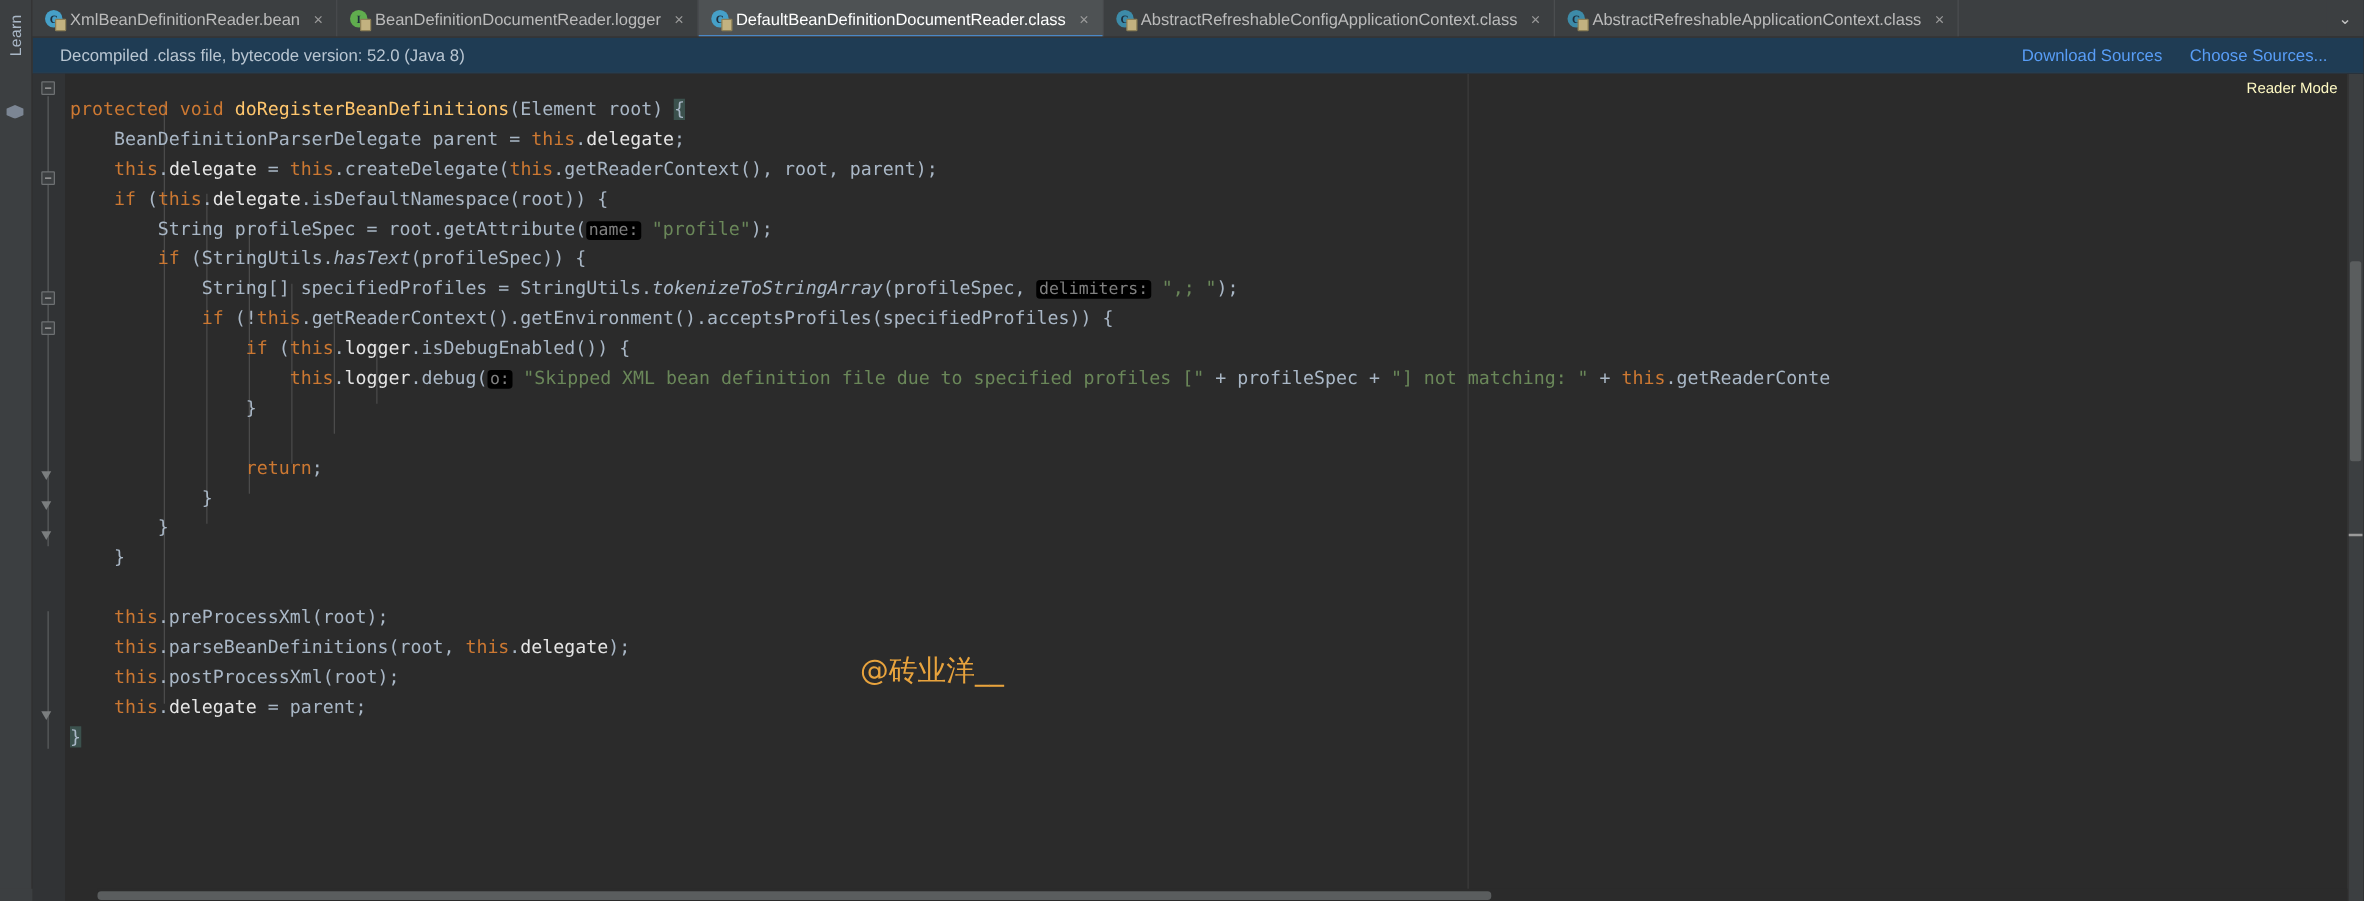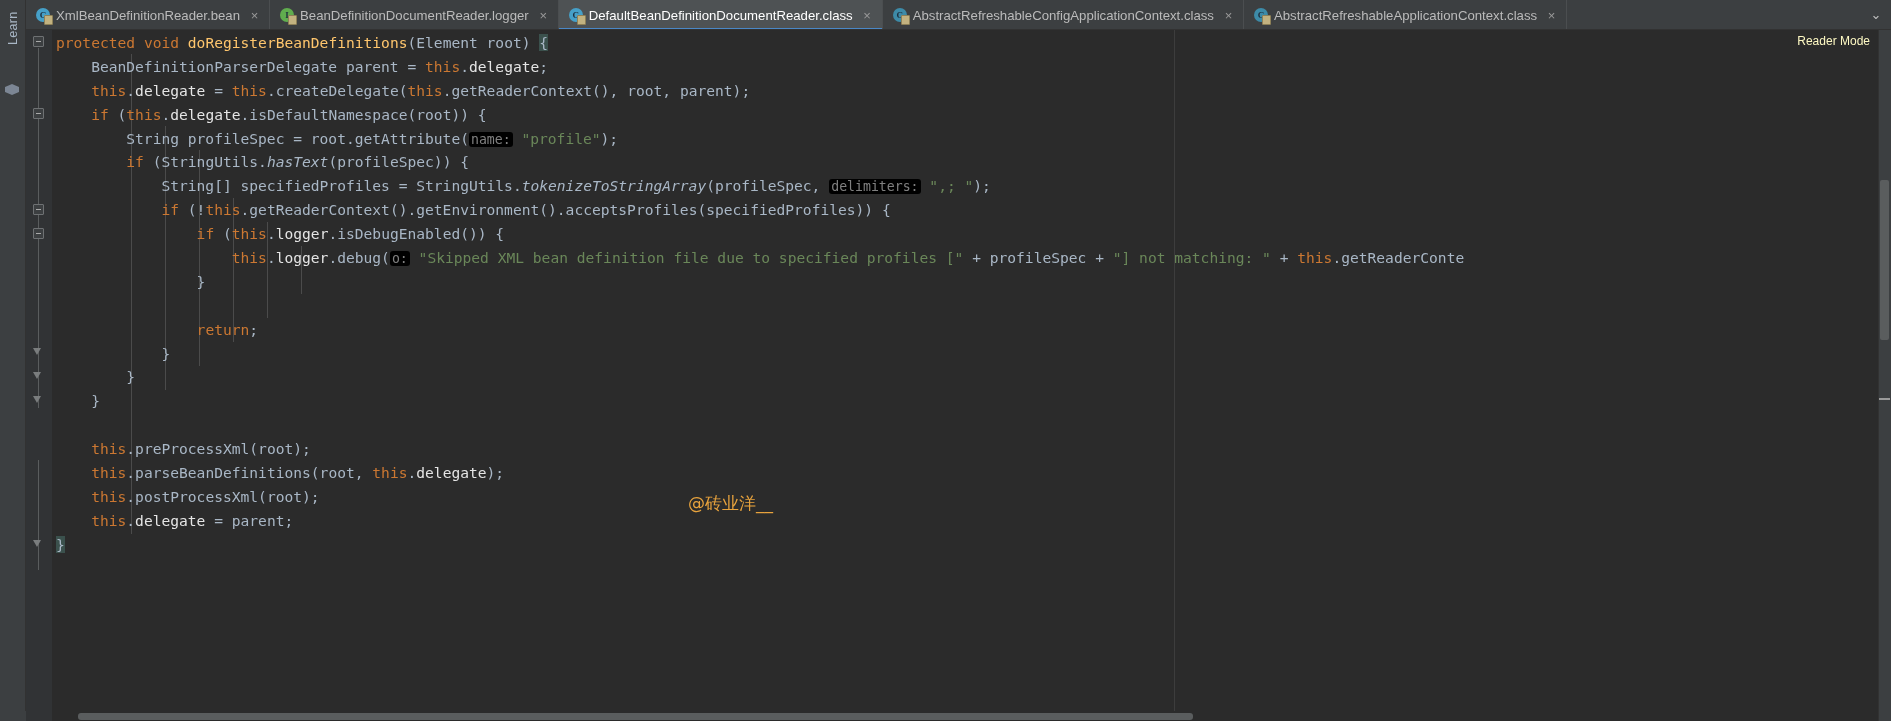--- a/index.html
+++ b/index.html
@@ -111,21 +111,21 @@
   }
   .gutter .vline {
     position: absolute; left: 12px; width: 1px; background: #5a5d5e;
   }
 
   .code-area {
     position: relative; flex: 1 1 auto; overflow: hidden;
     background: #2b2b2b;
   }
   .code-pre {
-    position: absolute; top: 0; left: 0;
+    position: absolute; top: 16px; left: 0;
     font-family: "DejaVu Sans Mono", "Liberation Mono", monospace;
     font-size: 14.6px; line-height: 23.9px;
     white-space: pre; color: #a9b7c6;
     padding-top: 1px;
   }
   .ln { display: block; height: 23.9px; padding-left: 4px; }
 
   
   .kw   { color: #cc7832; }
   .fn   { color: #ffc66d; }
@@ -139,21 +139,21 @@
   }
 
   
   .indent-guide { position: absolute; width: 1px; background: #4b4b4b; }
 
   
   .margin-line { position: absolute; top:0; bottom:0; width:1px; background:#3d3d3d; }
 
   
   .watermark {
-    position: absolute; color: #e8a33d; font-size: 17px;
+    position: absolute; color: #e8a33d; font-size: 23px;
     font-family: "DejaVu Sans", sans-serif; white-space: nowrap;
   }
 
   
   .reader-mode {
     position: absolute; right: 21px; top: 4px;
     color: #fef9c3; font-size: 12px; white-space: nowrap;
   }
 
   
@@ -222,20 +222,27 @@
 
       <div class="tab">
         <span class="ic cls locked-dim">C</span>
         <span>AbstractRefreshableApplicationContext.class</span>
         <span class="tab-close">×</span>
       </div>
 
       <div class="tabbar-chevron">⌄</div>
     </div>
 
+    <div class="notif">
+      <span>Decompiled .class file, bytecode version: 52.0 (Java 8)</span>
+      <span class="links">
+        <a href="#">Download Sources</a>
+        <a href="#">Choose Sources...</a>
+      </span>
+    </div>
 
     <div class="editor-wrap">
 
       <div class="gutter">
         <div class="vline" style="top:18px;height:360px;"></div>
         <div class="vline" style="top:430px;height:110px;"></div>
         <div class="fold" style="top:6px;"></div>
         <div class="fold" style="top:78px;"></div>
         <div class="fold" style="top:174px;"></div>
         <div class="fold" style="top:198px;"></div>

